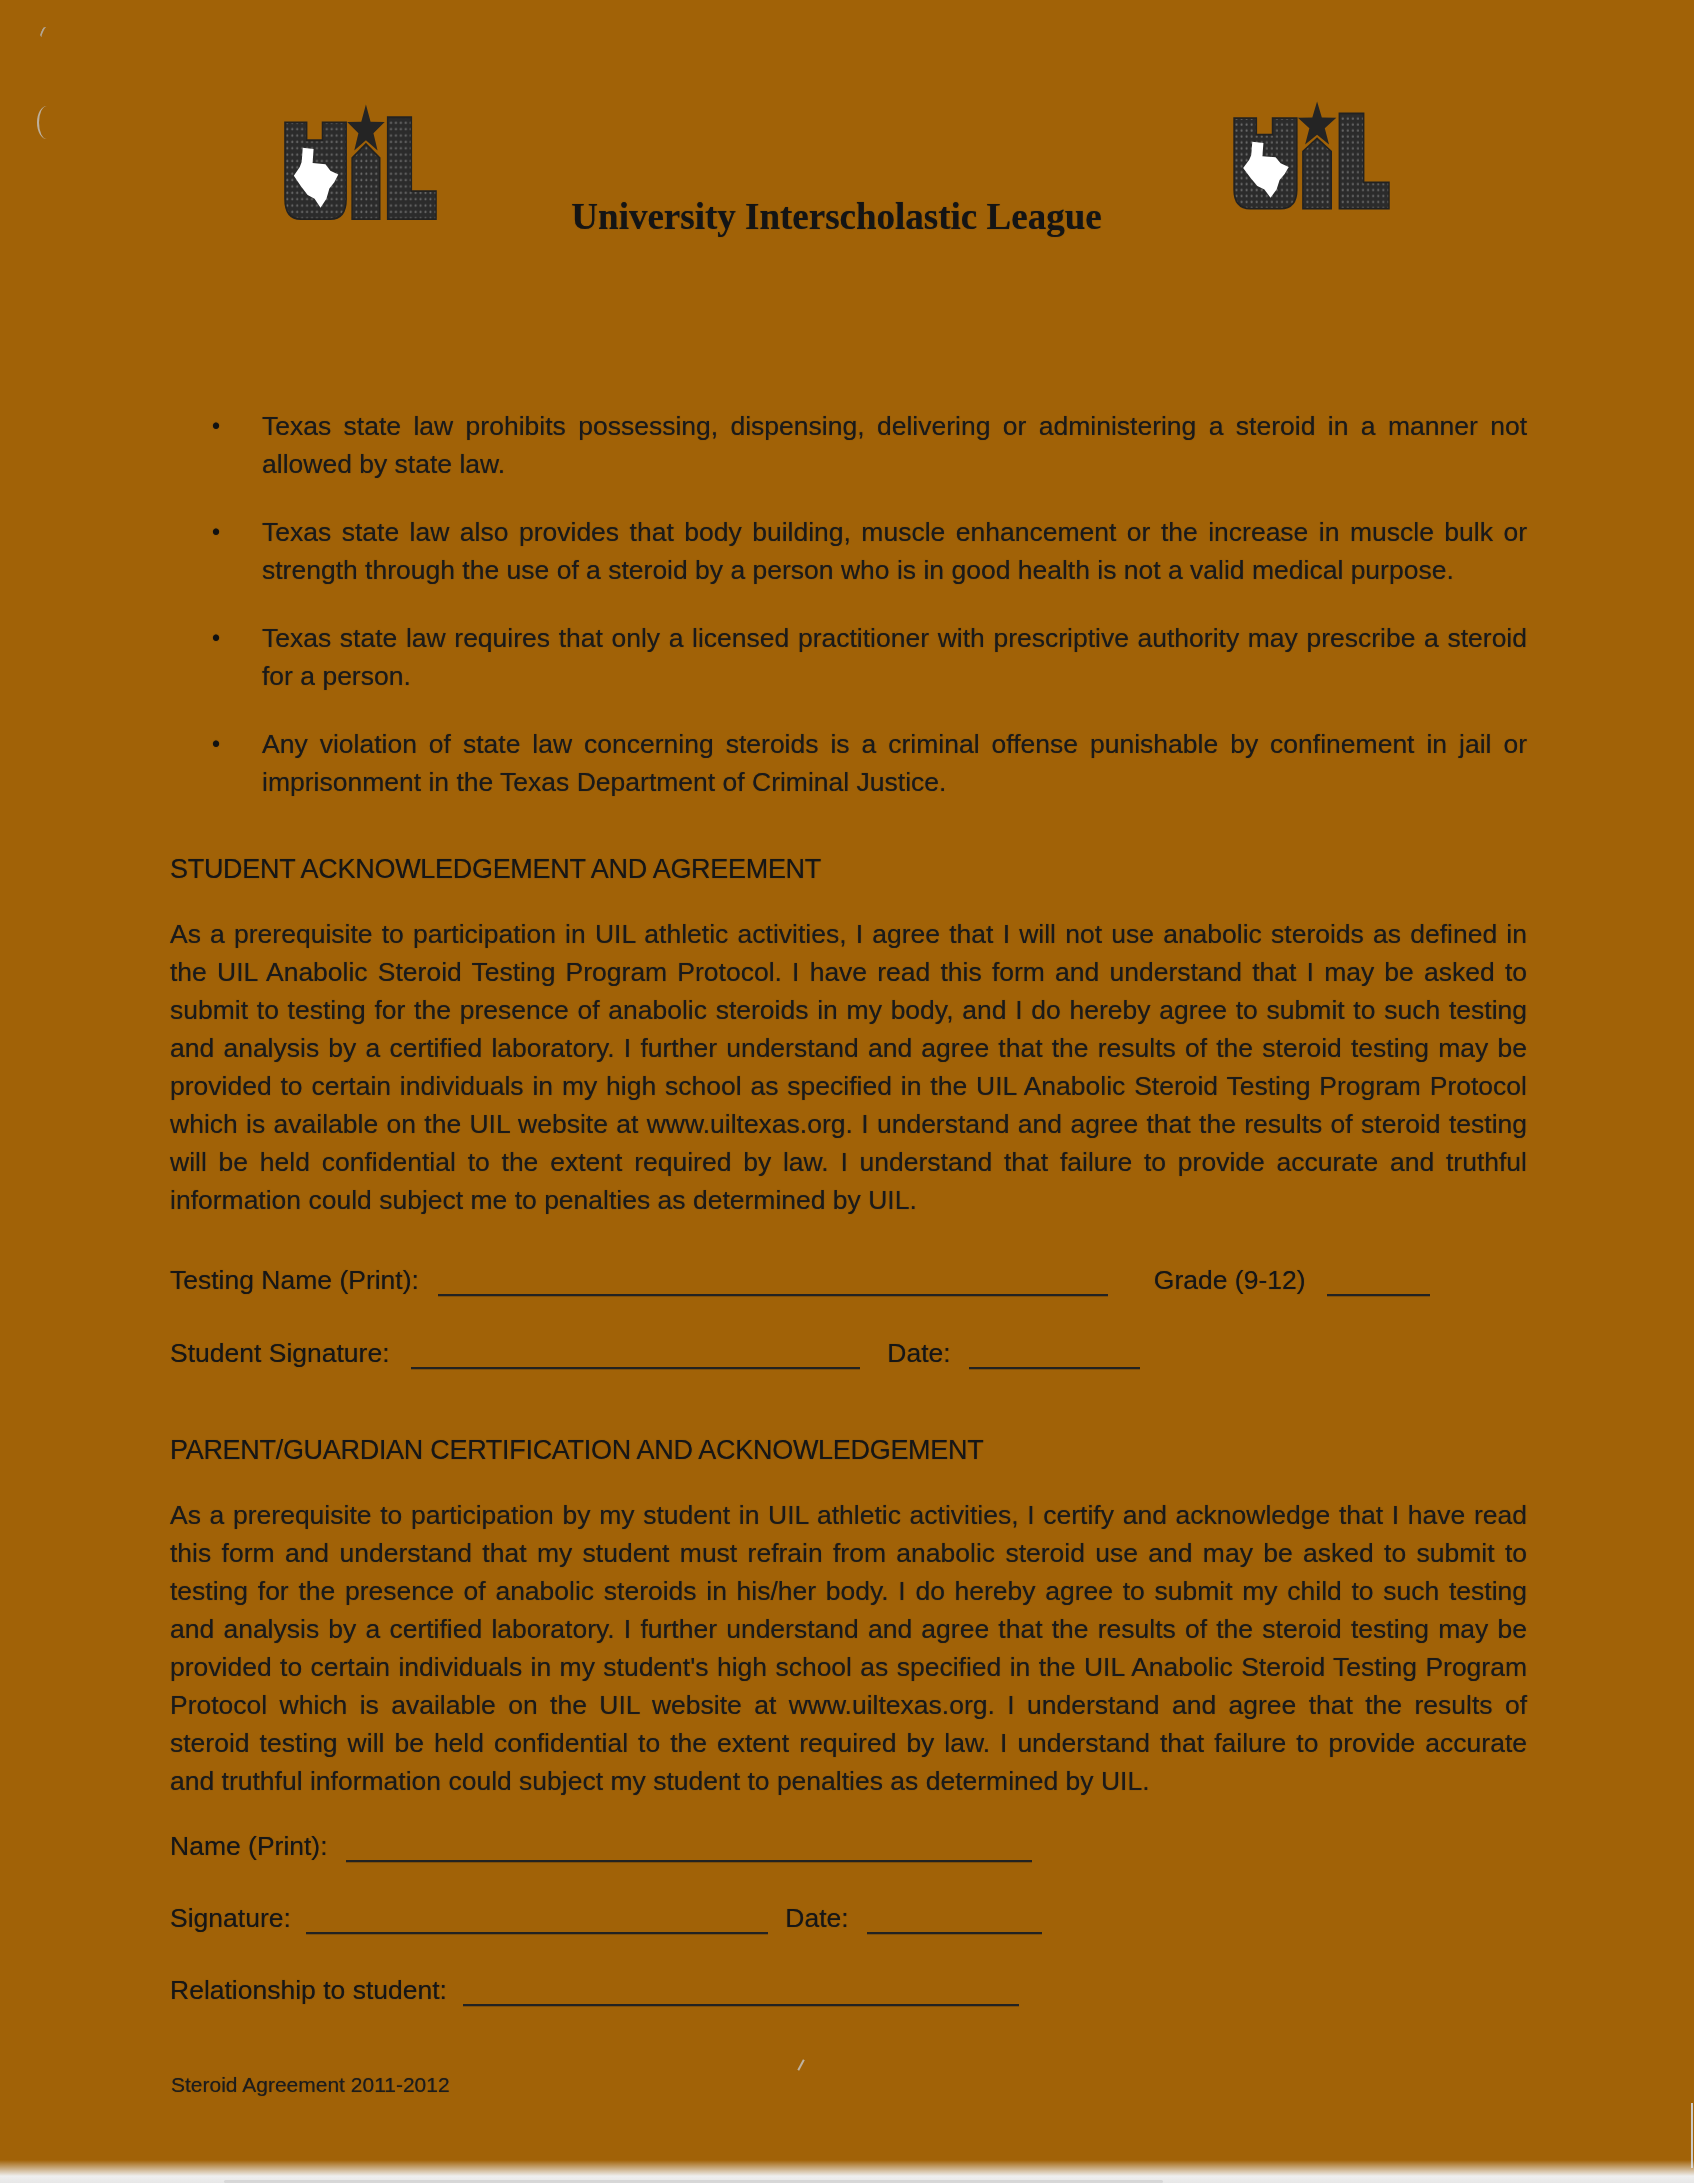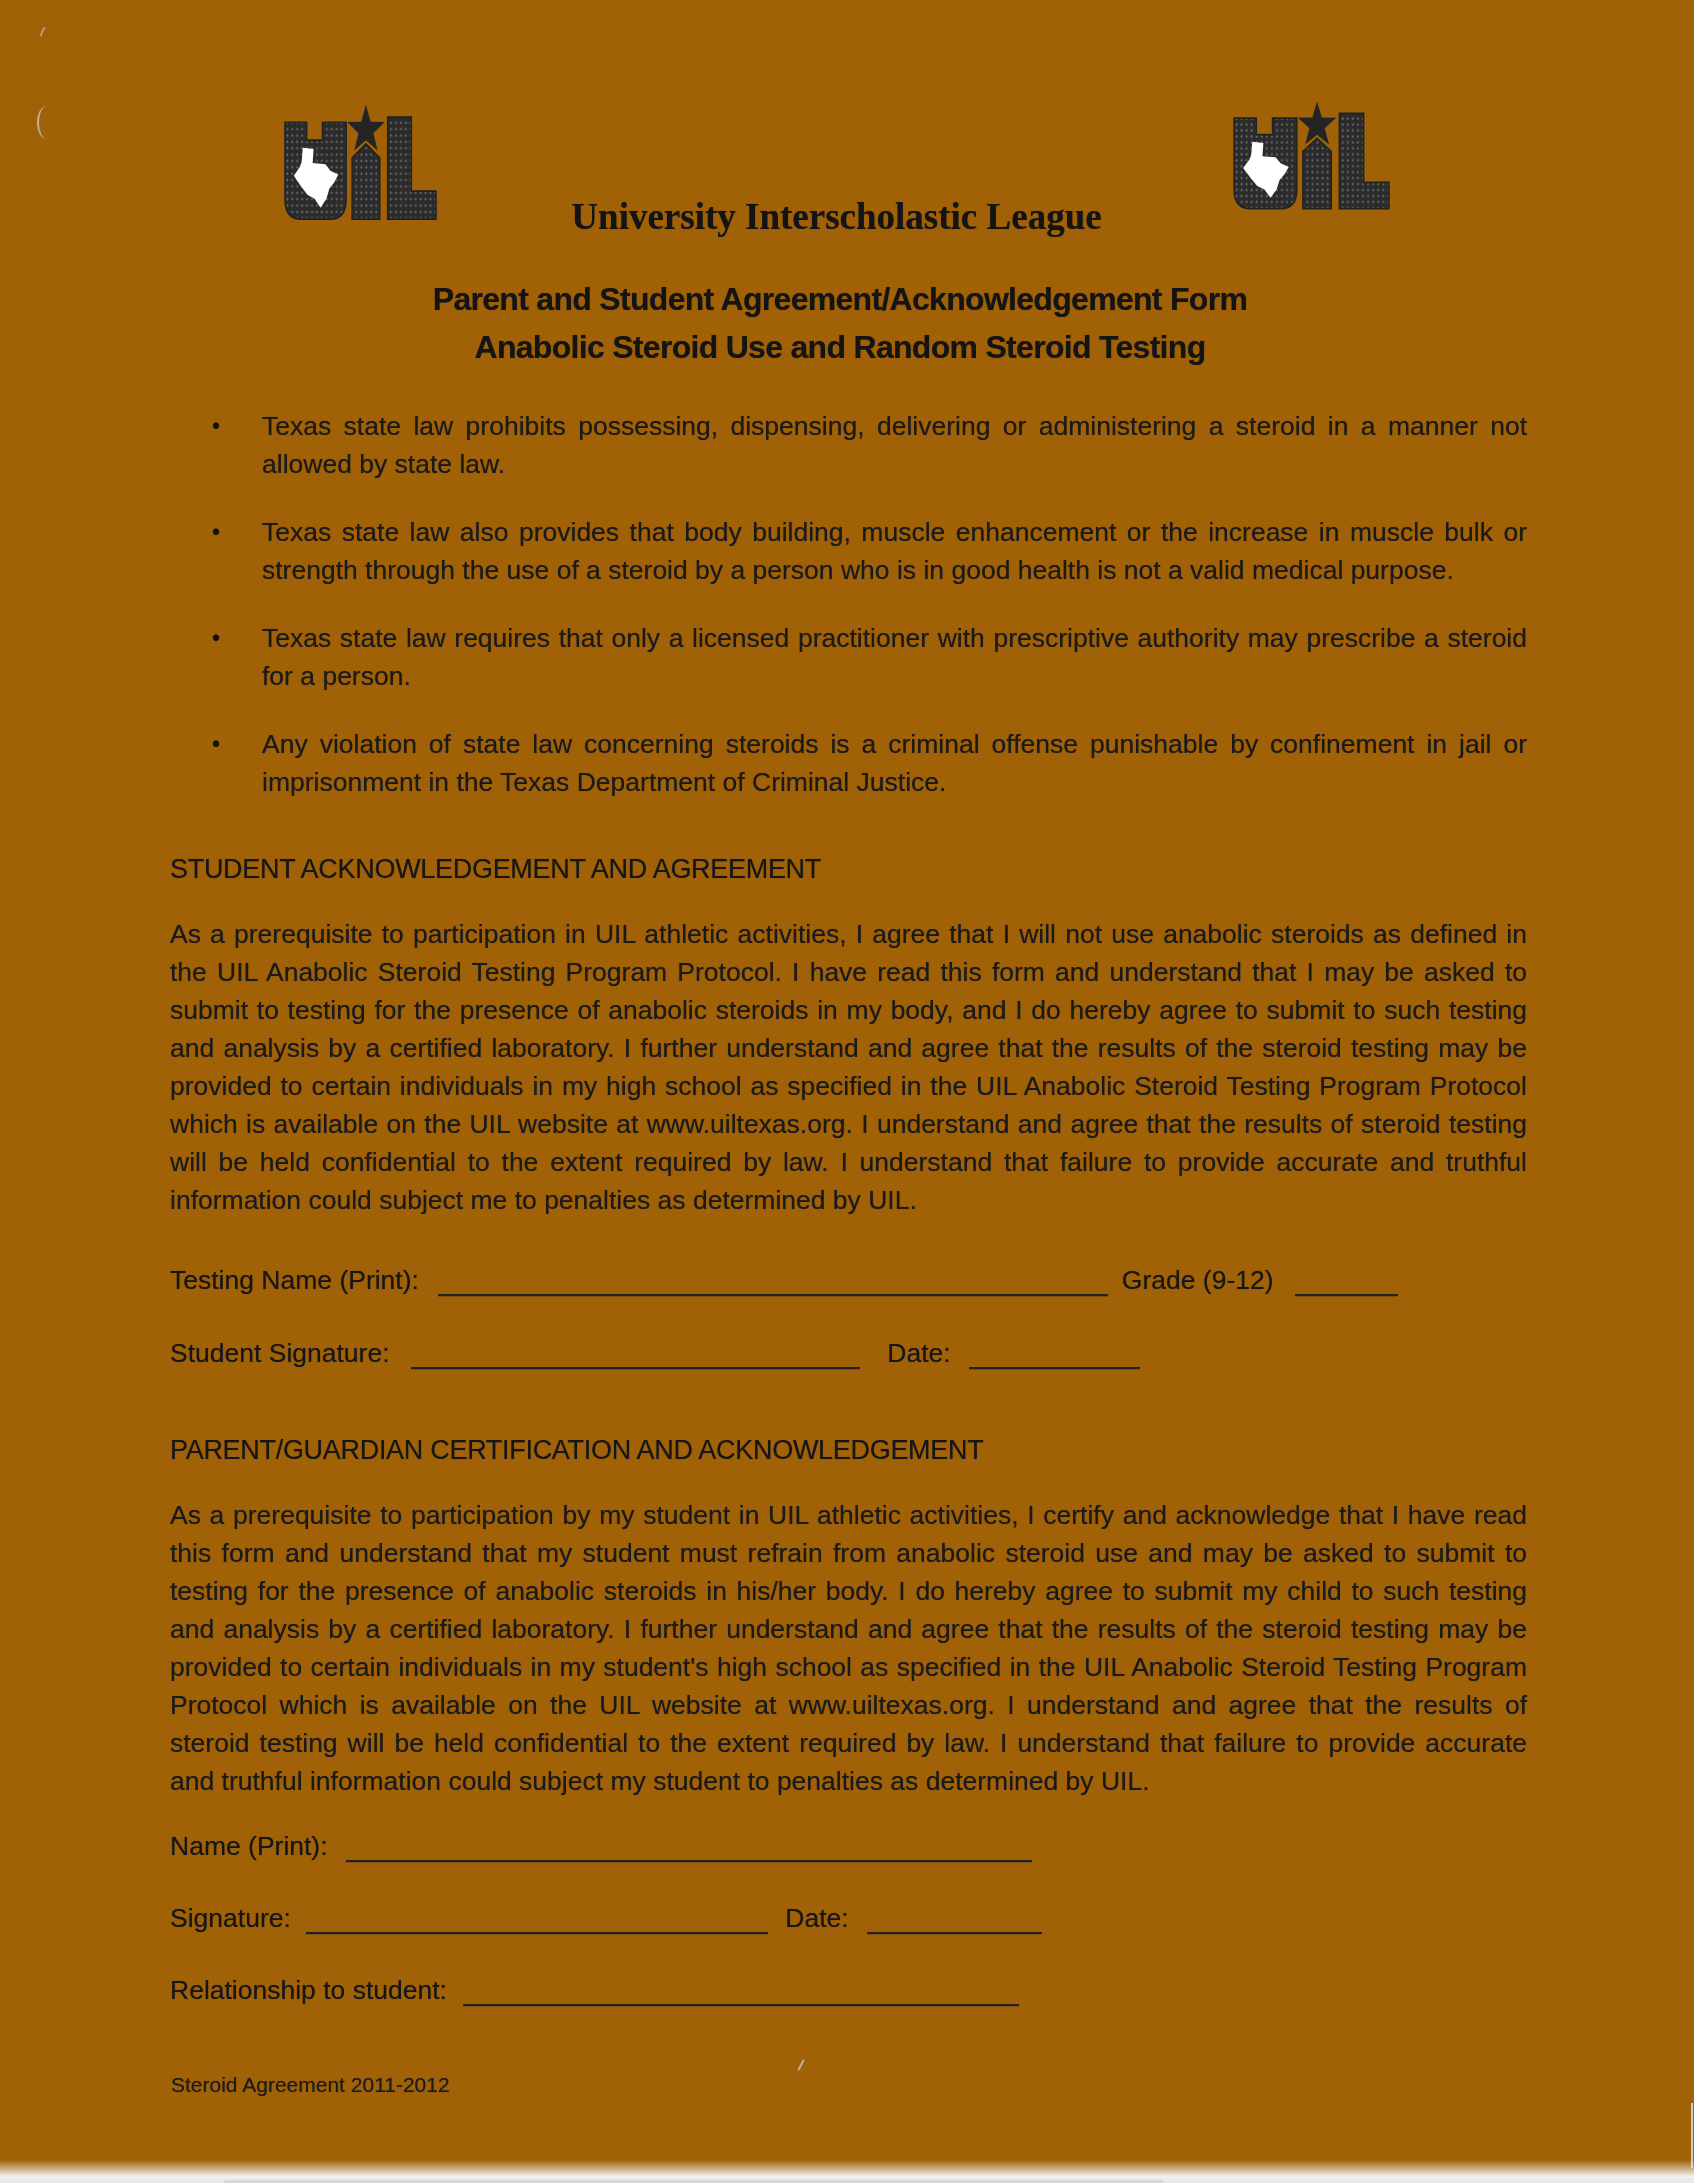--- a/index.html
+++ b/index.html
@@ -121,24 +121,20 @@
       </pattern>
     </defs>
     <path d="M4,16 H26 V30 H42 V16 H66 V76 Q66,92 50,92 H20 Q4,92 4,76 Z" fill="url(#halftoneR)" stroke="#222" stroke-width="1.5"></path>
     <polygon fill="#ffffff" points="22,36 33,37 32,48 45,49 50,54 58,57 54,63 49,68 46,76 40,83 34,76 27,73 20,66 13,58 19,51 21,47"></polygon>
     <polygon fill="#242424" points="86,2 90.7,15.5 105,15.8 93.6,24.5 97.8,38.2 86,30 74.2,38.2 78.4,24.5 67,15.8 81.3,15.5"></polygon>
     <polygon fill="url(#halftoneR)" stroke="#222" stroke-width="1.5" points="72,44 86,33 100,44 100,92 72,92"></polygon>
     <path d="M108,12 H132 V70 H157 V92 H108 Z" fill="url(#halftoneR)" stroke="#222" stroke-width="1.5"></path>
   </svg>
 
   <div class="org-name">University Interscholastic League</div>
-  <div class="doc-title">
-    <div>Parent and Student Agreement/Acknowledgement Form</div>
-    <div>Anabolic Steroid Use and Random Steroid Testing</div>
-  </div>
 
   <ul class="bullets">
     <li>
       <span class="marker">•</span>
       <span>Texas state law prohibits possessing, dispensing, delivering or administering a steroid in a manner not allowed by state law.</span>
     </li>
     <li>
       <span class="marker">•</span>
       <span>Texas state law also provides that body building, muscle enhancement or the increase in muscle bulk or strength through the use of a steroid by a person who is in good health is not a valid medical purpose.</span>
     </li>
@@ -151,21 +147,21 @@
       <span>Any violation of state law concerning steroids is a criminal offense punishable by confinement in jail or imprisonment in the Texas Department of Criminal Justice.</span>
     </li>
   </ul>
 
   <div class="sec-heading" style="top:854px;">STUDENT ACKNOWLEDGEMENT AND AGREEMENT</div>
   <div class="sec-para" style="top:915px;">As a prerequisite to participation in UIL athletic activities, I agree that I will not use anabolic steroids as defined in the UIL Anabolic Steroid Testing Program Protocol. I have read this form and understand that I may be asked to submit to testing for the presence of anabolic steroids in my body, and I do hereby agree to submit to such testing and analysis by a certified laboratory. I further understand and agree that the results of the steroid testing may be provided to certain individuals in my high school as specified in the UIL Anabolic Steroid Testing Program Protocol which is available on the UIL website at www.uiltexas.org. I understand and agree that the results of steroid testing will be held confidential to the extent required by law. I understand that failure to provide accurate and truthful information could subject me to penalties as determined by UIL.</div>
 
   <div class="form-row" style="top:1264px;">
     <span class="lbl">Testing Name (Print):</span>
     <span class="fill" style="width:670px;margin-left:12.2px;"></span>
-    <span class="lbl" style="margin-left:6px;">Grade (9-12)</span>
+    <span class="lbl" style="margin-left:38px;">Grade (9-12)</span>
     <span class="fill" style="width:103px;margin-left:13.6px;"></span>
   </div>
 
   <div class="form-row" style="top:1337px;">
     <span class="lbl">Student Signature:</span>
     <span class="fill" style="width:449px;margin-left:13.6px;"></span>
     <span class="lbl" style="margin-left:20.4px;">Date:</span>
     <span class="fill" style="width:171px;margin-left:11px;"></span>
   </div>
 

